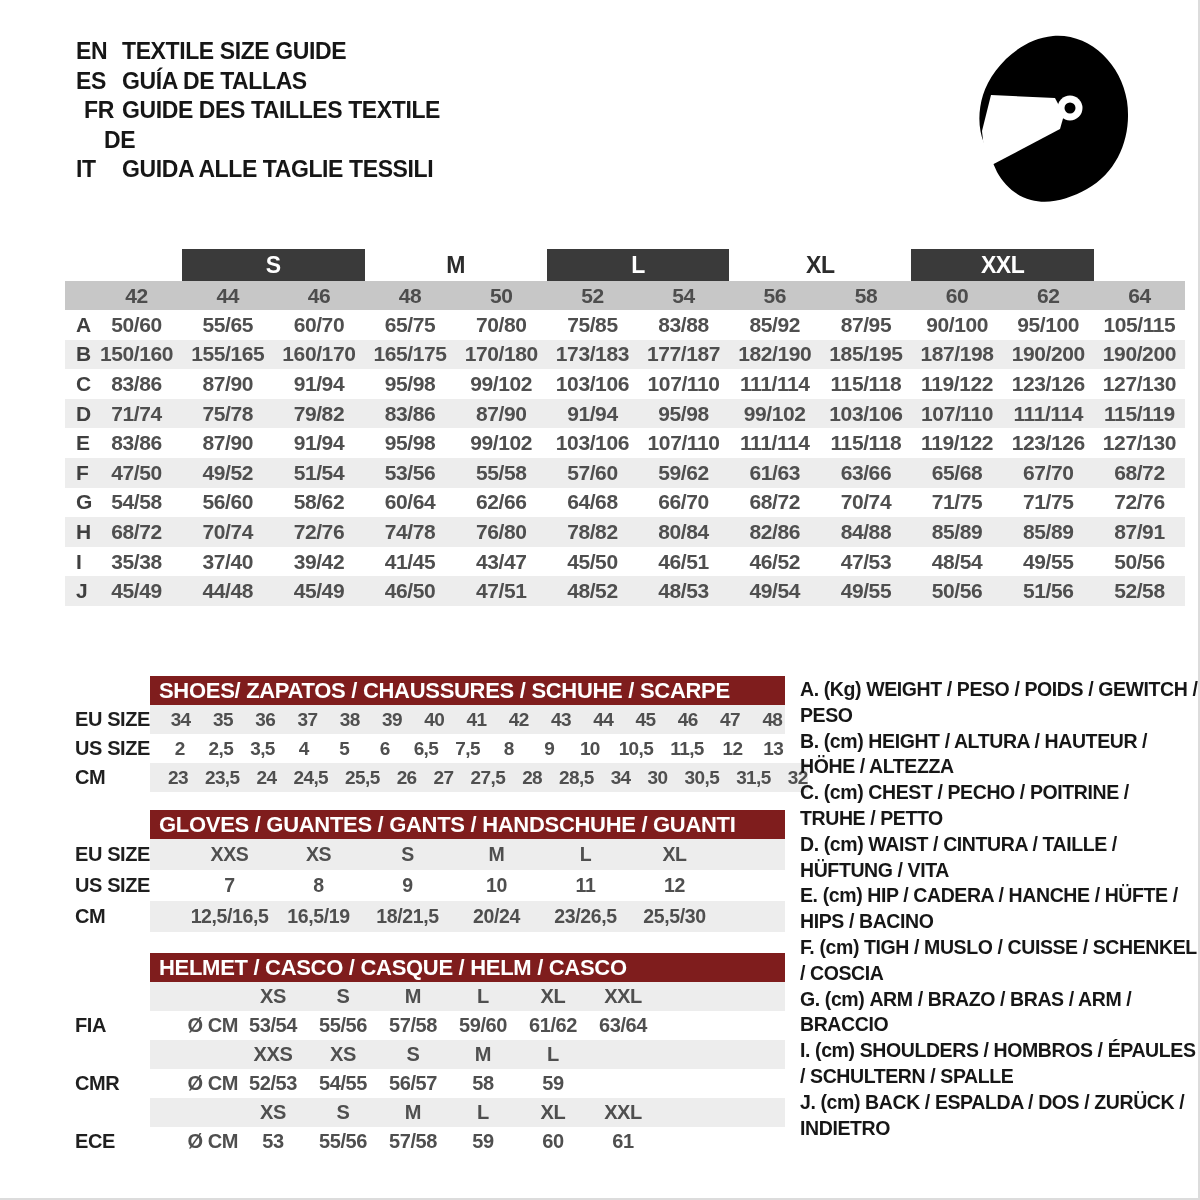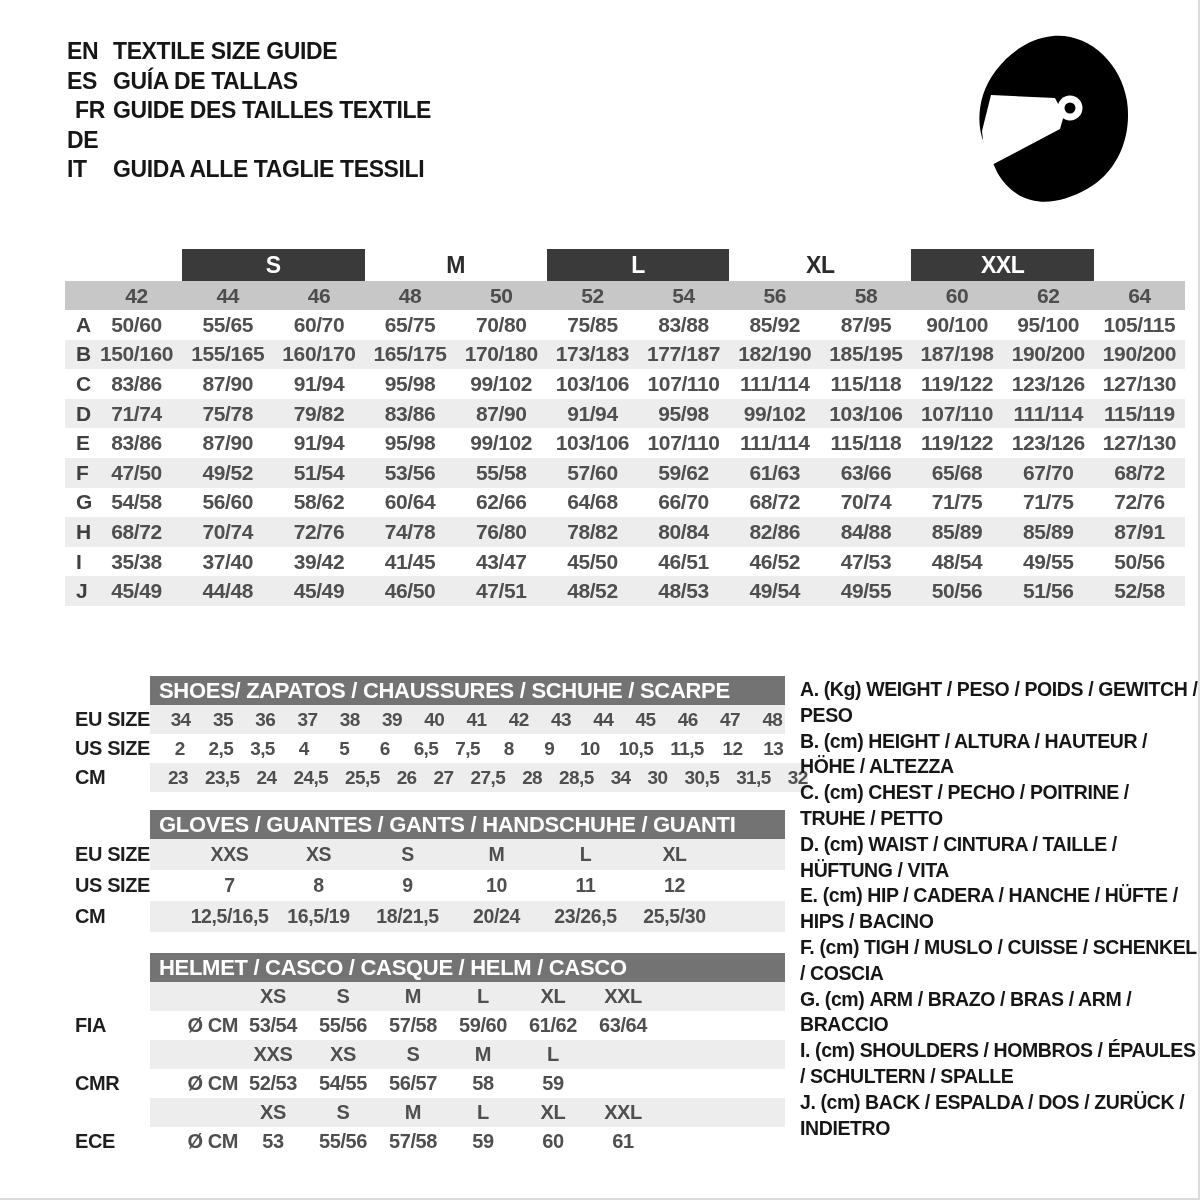--- a/index.html
+++ b/index.html
@@ -5,21 +5,21 @@
   html,body { margin:0; padding:0; background:#ffffff; }
   .page {
     position:relative; width:1200px; height:1200px; overflow:hidden;
     background:#ffffff; box-sizing:border-box;
     border-right:2px solid #dcdcdc; border-bottom:2px solid #dcdcdc;
     font-family:"Liberation Sans","DejaVu Sans",sans-serif;
     font-weight:bold; color:#4f4f4f; letter-spacing:-0.4px;
   }
 
   
-  .lang-list { position:absolute; left:67px; top:37px; }
+  .lang-list { position:absolute; left:76px; top:37px; }
   .lang-row { display:flex; font-size:23px; line-height:29.5px; color:#161616; }
   .lang-code { width:46px; flex:none; }
 
   .helmet-icon { position:absolute; left:975px; top:33px; width:160px; height:172px; }
   .helmet-icon svg { width:100%; height:100%; display:block; }
 
   
   .main-table { position:absolute; left:65px; top:249px; width:1120px; }
   .grid12 { display:grid; grid-template-columns:26px repeat(12,1fr); }
   .size-groups { height:32px; }
@@ -29,21 +29,21 @@
   .cols-band { background:#c7c7c7; height:29px; align-items:center; }
   .col-head { text-align:center; font-size:21px; color:#4d4d4d; }
   .t-row { height:29.6px; align-items:center; }
   .t-row.stripe { background:#ededed; }
   .rlabel { font-size:21px; padding-left:11px; color:#3f3f3f; }
   .tcell { text-align:center; font-size:21px; }
 
   
   .sections { position:absolute; left:65px; top:676px; width:720px; }
   .section-bar {
-    margin-left:85px; height:29px; background:#737373; color:#ffffff;
+    margin-left:85px; height:29px; background:#7f1d1d; color:#ffffff;
     display:flex; align-items:center; padding-left:9px; box-sizing:border-box;
     font-size:22px; letter-spacing:-0.3px;
   }
   .gap-gloves { margin-top:18px; }
   .gap-helmet { margin-top:21px; }
   .sec-row { display:flex; align-items:stretch; height:29px; }
   .sec-row.tall { height:31px; }
   .sec-row .gut { width:85px; flex:none; display:flex; align-items:center; padding-left:10px; box-sizing:border-box; font-size:20px; color:#1f1f1f; }
   .sec-row .band { flex:1; display:flex; align-items:center; }
   .sec-row.gray .band { background:#ededed; }
@@ -70,21 +70,21 @@
       </div>
       <div class="lang-row">
         <div class="lang-code" style="display: inline-block;">ES</div>
         <div class="lang-label" style="display: inline-block;">GUÍA DE TALLAS</div>
       </div>
       <div class="lang-row">
         <div class="lang-code" style="display: inline-block; text-align: center;">FR</div>
         <div class="lang-label" style="display: inline-block;">GUIDE DES TAILLES TEXTILE</div>
       </div>
       <div class="lang-row">
-        <div class="lang-code" style="display: inline-block;">DE</div>
+        <div class="lang-code" style="display: inline-block; margin-left: 28px;">DE</div>
       </div>
       <div class="lang-row">
         <div class="lang-code" style="display: inline-block;">IT</div>
         <div class="lang-label" style="display: inline-block;">GUIDA ALLE TAGLIE TESSILI</div>
       </div>
     </div>
 
   <div class="helmet-icon">
     <svg viewBox="0 0 160 172" xmlns="http://www.w3.org/2000/svg">
       <path d="M78,3 C114,0 146,30 152,68 C157,102 144,138 112,156 C94,166 74,172 56,167 C41,163 29,152 22,139 L9,110 C3,96 3,78 8,62 C16,36 44,6 78,3 Z" fill="#000000"></path>

